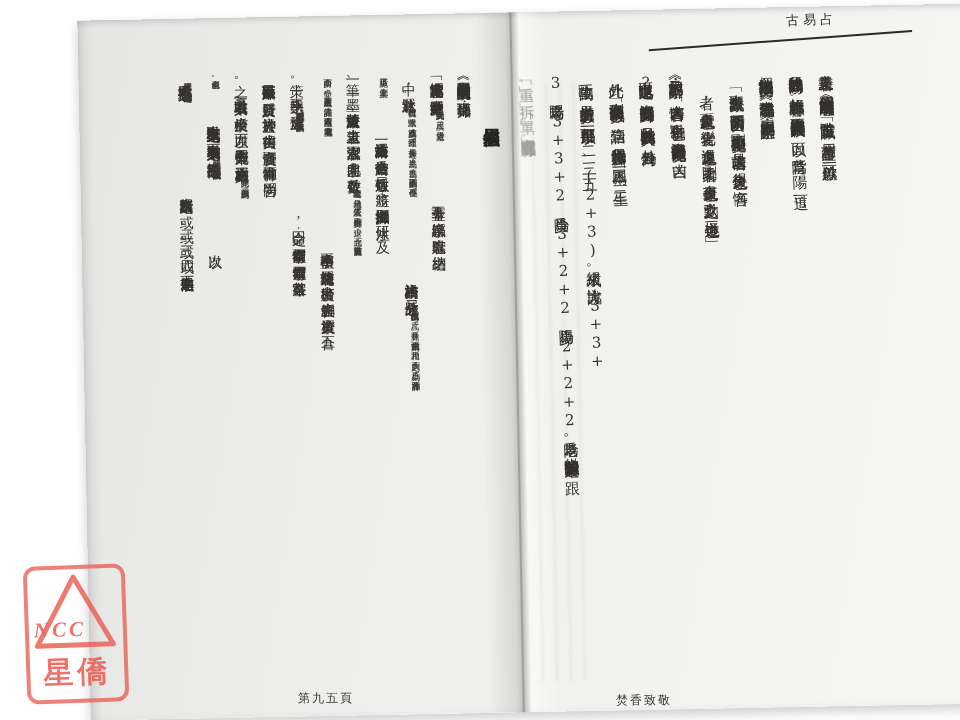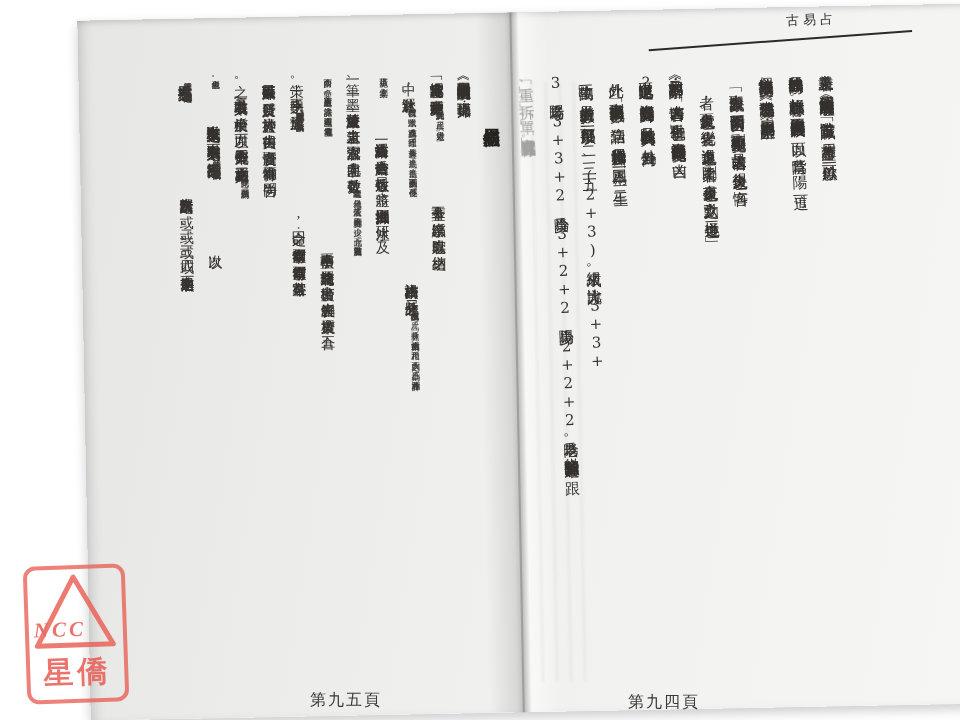--- a/index.html
+++ b/index.html
@@ -55,21 +55,21 @@
   .col{white-space:nowrap;}
   .col.heading{font-weight:bold;font-size:17px !important;letter-spacing:2px;color:#262420;}
   .col.faint{opacity:.42;filter:blur(.6px);}
   .seg-kai{font-family:"Liberation Serif","DejaVu Serif",serif;}
   .seg-note{
     display:inline-block;writing-mode:vertical-rl;white-space:normal;
     font-size:8.5px;line-height:10px;letter-spacing:0;vertical-align:middle;
     color:#3c3935;
   }
   
-  .page-num{position:absolute;font-size:16px;letter-spacing:2px;color:#3b3936;margin-left:12px;}
+  .page-num{position:absolute;font-size:12px;letter-spacing:2px;color:#3b3936;}
   #pn-left{left:298px;top:690px;}
   #pn-right{left:616px;top:692px;}
   
   #stamp{
     position:absolute;left:25px;top:565px;width:94px;height:130px;
     border:4px solid rgba(233,95,85,.85);border-radius:12px;
     transform:rotate(-2deg);opacity:.92;
   }
   #stamp svg{position:absolute;left:0;top:0;}
   #stamp .ncc{
@@ -117,21 +117,21 @@
     <div class="col"><span class="seg-kai">筆一、墨一、黃漆版一於爐東。東上筮者,齋潔衣冠,北向盥手,焚香致敬。</span><span class="seg-note" style="inline-size: 170px;">筮者北面,見儀禮。若使人筮,則主人焚香畢,少退,北面立。筮者進立於牀前</span></div>
     <div class="col"><span class="seg-note" style="inline-size: 170px;">少西南向,受命。主人直述所占之事,筮者許諾,主人右還西向立,筮者右還北向立。</span><span class="seg-kai">兩手奉櫝蓋,置於格南爐北。出蓍於櫝,去囊解韜,置於櫝東,合五</span></div>
     <div class="col"><span class="seg-kai">十策。兩手執之,熏於爐上</span><span class="seg-note" style="inline-size: 100px;">此以下所用蓍策之數,其說並見啟蒙。</span><span class="seg-kai">,命之曰:『假爾泰筮有常,假爾泰筮有常。某官姓名今</span></div>
     <div class="col"><span class="seg-kai">以某事云云未知可否,爰質所疑。於神於靈,吉凶得失,悔吝憂虞。惟爾有神,尚明告</span></div>
     <div class="col"><span class="seg-kai">之。』乃以右手取其一策,反於櫝中,而以左、右手中分四十九策,置格之左右兩大刻。</span><span class="seg-note" style="inline-size: 70px;">此第一營,所謂分而爲二以</span></div>
     <div class="col"><span class="seg-note" style="inline-size: 40px;">象兩者也。</span><span class="seg-kai">次以左手取左大刻之策執之,而以右手取右大刻之策,掛於左手之小指間</span><span class="seg-note" style="inline-size: 90px;">此第二營,所謂掛一以象三者也。</span><span class="seg-kai">次以</span></div>
     <div class="col"><span class="seg-kai">右手四揲左手之策</span><span class="seg-note" style="inline-size: 110px;">此第三營之半,所謂揲之以四以象四時者也。</span><span class="seg-kai">次歸其所餘之策,或一、或二、或三、或四,而扐之左手無名</span></div>
   </div>
 
 <div id="pn-left" class="page-num">第九五頁</div>
-<div id="pn-right" class="page-num">第九四頁</div>
+<div id="pn-right" class="page-num">焚香致敬</div>
 
 <div id="stamp">
   <svg width="94" height="130" viewBox="0 0 94 130">
     <polygon points="46,8 8,76 84,76" fill="none" stroke="rgba(233,95,85,.9)" stroke-width="5" stroke-linejoin="round"></polygon>
   </svg>
   <div class="ncc">NCC</div>
   <div class="cn">星僑</div>
 </div>
 
 </body></html>

